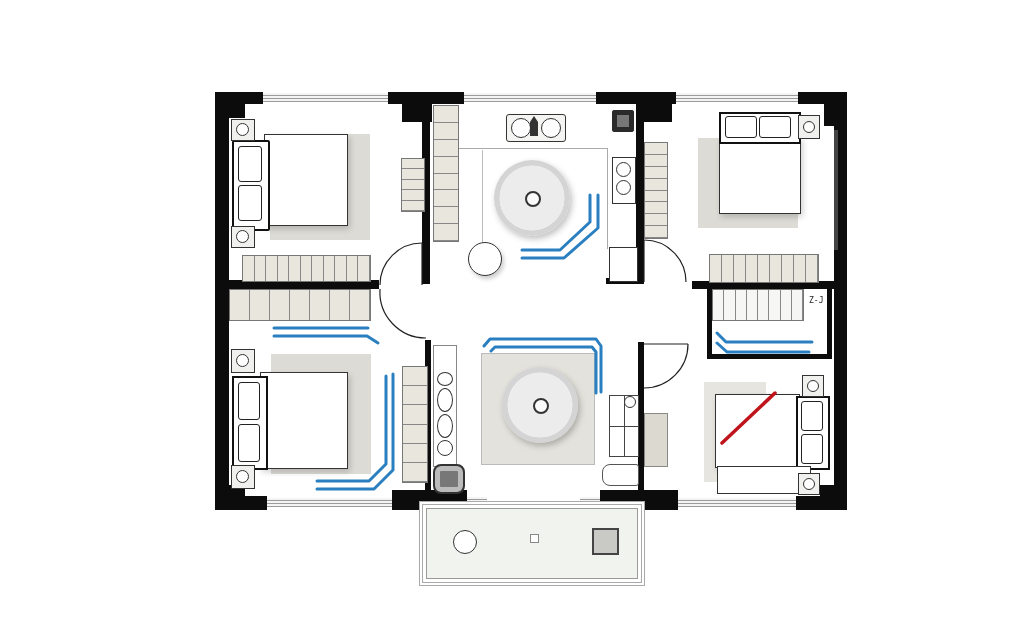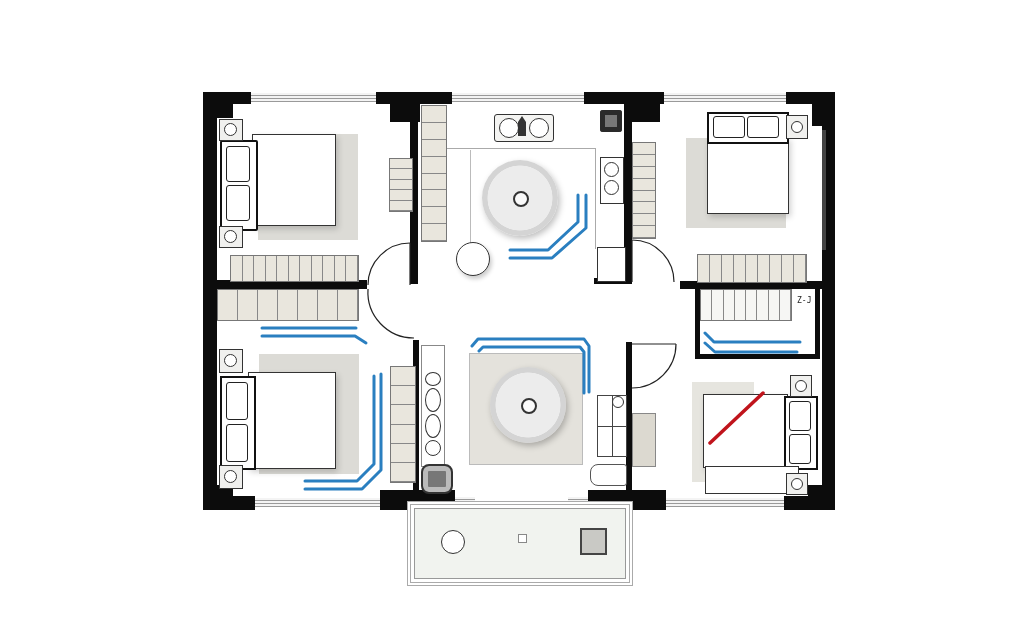--- a/index.html
+++ b/index.html
@@ -1,17 +1,17 @@
 <!DOCTYPE html>
 <html><head>
 <meta charset="utf-8">
 <style>
   html, body { margin: 0; padding: 0; background: #ffffff; }
   body { width: 1024px; height: 640px; position: relative; overflow: hidden; font-family: "DejaVu Sans", sans-serif; }
-  .plan { position: absolute; left: 0; top: 0; width: 928px; height: 640px; }
+  .plan { position: absolute; left: 12px; top: 0; width: 928px; height: 640px; }
   .abs { position: absolute; }
   .wall { background: #0c0c0c; }
   .window { background: repeating-linear-gradient(to bottom, #f4f4f4 0 2px, #9a9a9a 2px 3px); }
   .rug { background: #dcdbd6; }
   .bed { background: #ffffff; border: 1.5px solid #333; box-shadow: 2px 3px 6px rgba(0,0,0,0.18); }
   .pillow { background: #fff; border: 1.5px solid #222; border-radius: 3px; }
   .nightstand { background: #f0f0ee; border: 1.5px solid #333; }
   .lamp { border: 1.5px solid #333; border-radius: 50%; background: #fff; }
   .cabinet { background: #e6e2d8; border: 1px solid #888; }
   .stairs { display: flex; background: #e9e6dd; border: 1px solid #777; }

